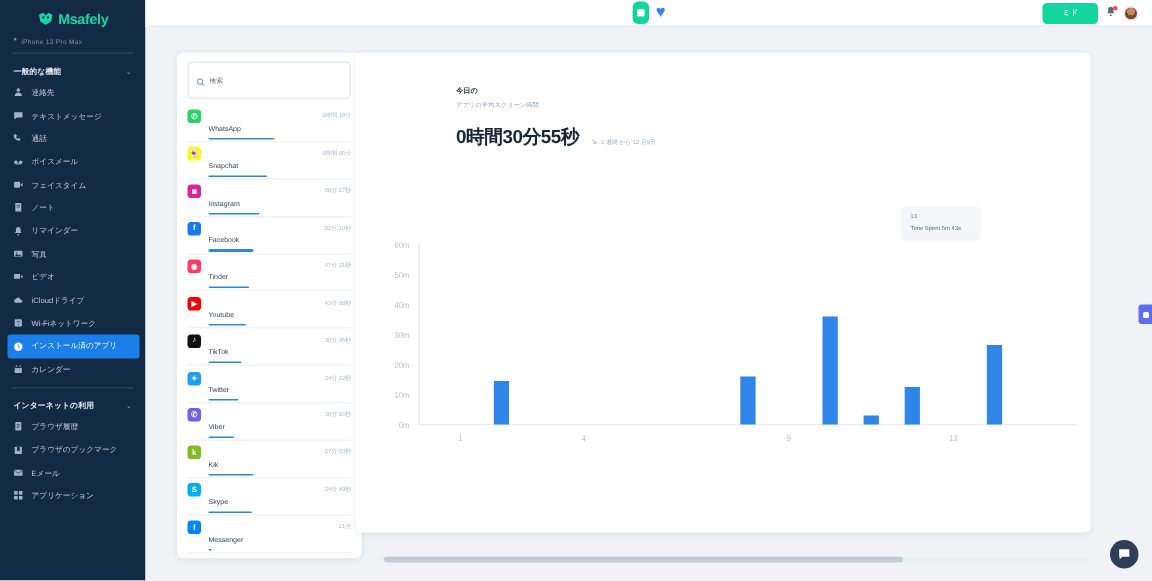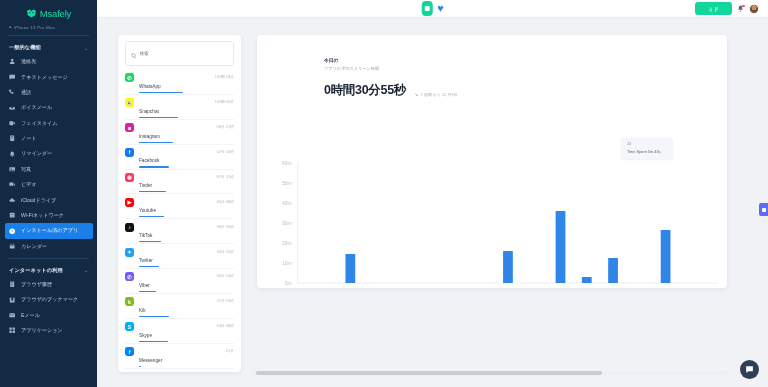--- a/index.html
+++ b/index.html
@@ -18,21 +18,21 @@
     color: #d4dce6;
     position: relative;
     overflow: hidden;
     flex: 0 0 97px;
   }
   .brand {
     height: 22px; display: flex; align-items: center; justify-content: center;
     gap: 3px; padding-top: 4px;
   }
   .brand-logo { color: #0fd6a0; font-size: 10px; line-height: 1; }
-  .brand-name { color: #17d8a3; font-size: 9.5px; font-weight: normal; letter-spacing: -.2px; }
+  .brand-name { color: #17d8a3; font-size: 9.5px; font-weight: bold; letter-spacing: -.2px; }
   .device-row {
     display: flex; align-items: center; gap: 3px;
     padding: 2px 7px 4px 9px; opacity: .55;
   }
   .device-ico { font-size: 6px; }
   .device-txt { font-size: 4.4px; letter-spacing: .2px; white-space: nowrap; overflow: hidden; }
   .divider { height: 1px; background: #24405f; margin: 1px 8px 5px; }
 
   .group-head {
     display: flex; align-items: center; justify-content: space-between;
@@ -129,21 +129,21 @@
   }
   .app-mid { flex: 1; min-width: 0; padding-top: .5px; }
   .app-name { font-size: 4.7px; color: #3d4450; white-space: nowrap; }
   .app-bar-bg { height: 1.1px; background: #eef1f5; border-radius: 1px; margin-top: 3.2px; }
   .app-bar-fill { height: 1.1px; background: #2f86e8; border-radius: 1px; }
   .app-time { font-size: 3.9px; color: #aeb6c2; white-space: nowrap; padding-top: 1px; }
   .row-sep { height: 1px; background: #f2f4f7; margin: 0 7px; }
 
   
   .chartcard {
-    position: absolute; left: 160px; top: 17px; right: 41px; height: 253px;
+    position: absolute; left: 140px; top: 17px; right: 41px; height: 320px;
     background: #fff; border-radius: 4px;
     box-shadow: 0 1px 4px rgba(20,40,70,.08);
     overflow: hidden;
     padding-left: 32px;
   }
   .ch-head { padding: 22px 0 0 35px; }
   .ch-kicker { font-size: 4.8px; color: #2b3342; font-weight: bold; }
   .ch-sub { font-size: 4.2px; color: #9aa3b1; margin-top: 3px; }
   .ch-bigrow { display: flex; align-items: flex-end; gap: 8px; margin-top: 11px; }
   .ch-big { font-size: 12.5px; font-weight: bold; color: #1b2433; letter-spacing: -.3px; }

